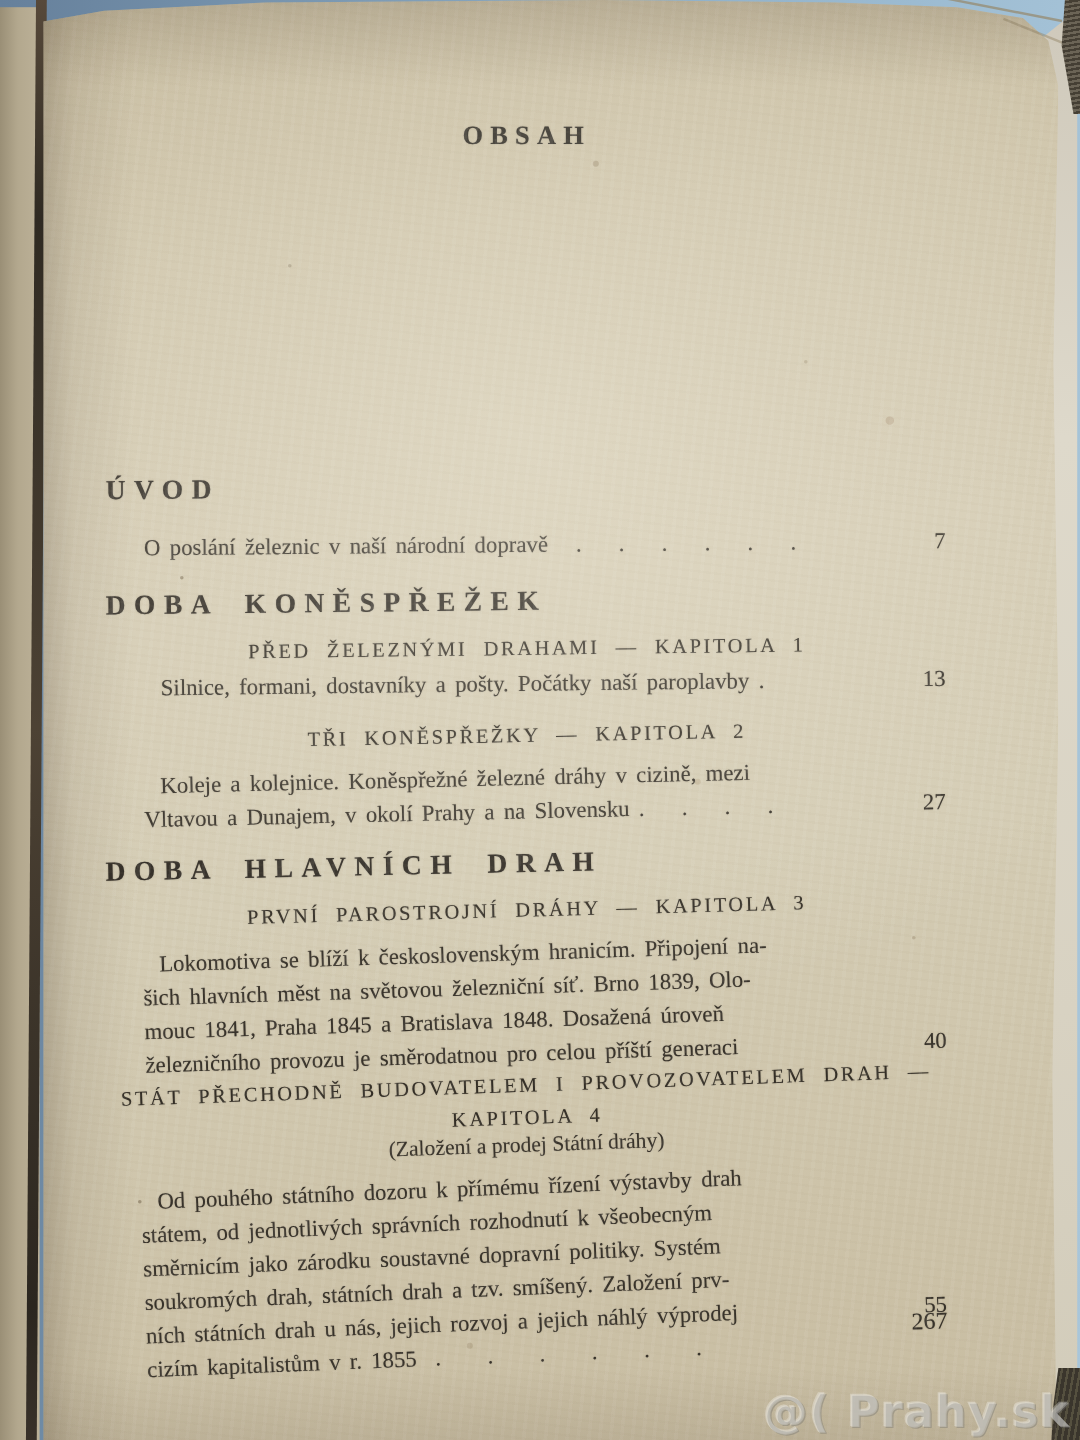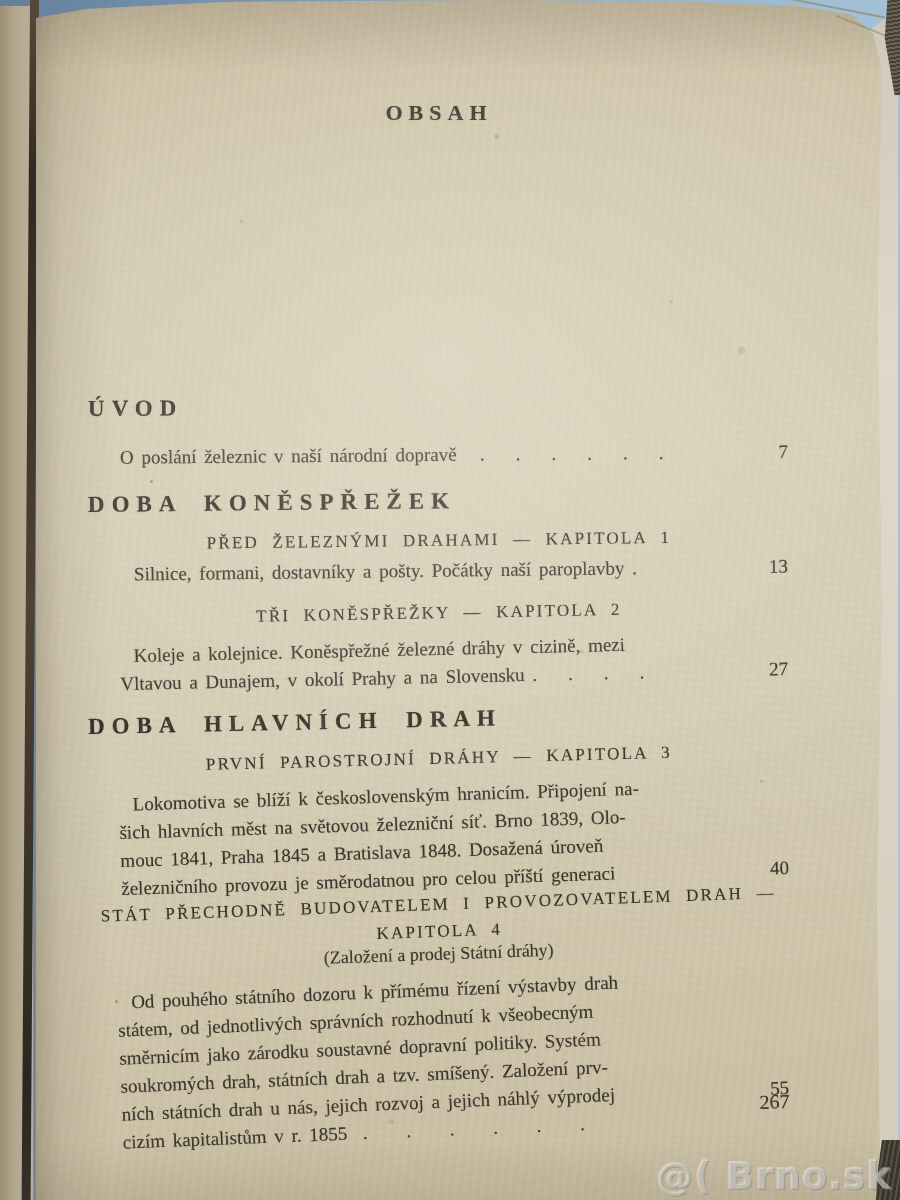--- a/index.html
+++ b/index.html
@@ -181,14 +181,14 @@
       <div class="line">soukromých drah, státních drah a tzv. smíšený. Založení prv-</div>
       <div class="line">ních státních drah u nás, jejich rozvoj a jejich náhlý výprodej</div>
       <div class="line">cizím kapitalistům v r. 1855  .     .     .     .     .     .</div>
       <span class="pagenum pn-l5">55</span>
     </div>
 
     <div class="blk b-pagenum">267</div>
   </div>
 
   <div class="page-shading"></div>
-  <div class="watermark">@( Brno.sk</div>
+  <div class="watermark">@( Prahy.sk</div>
 </div>
 
 </body></html>

